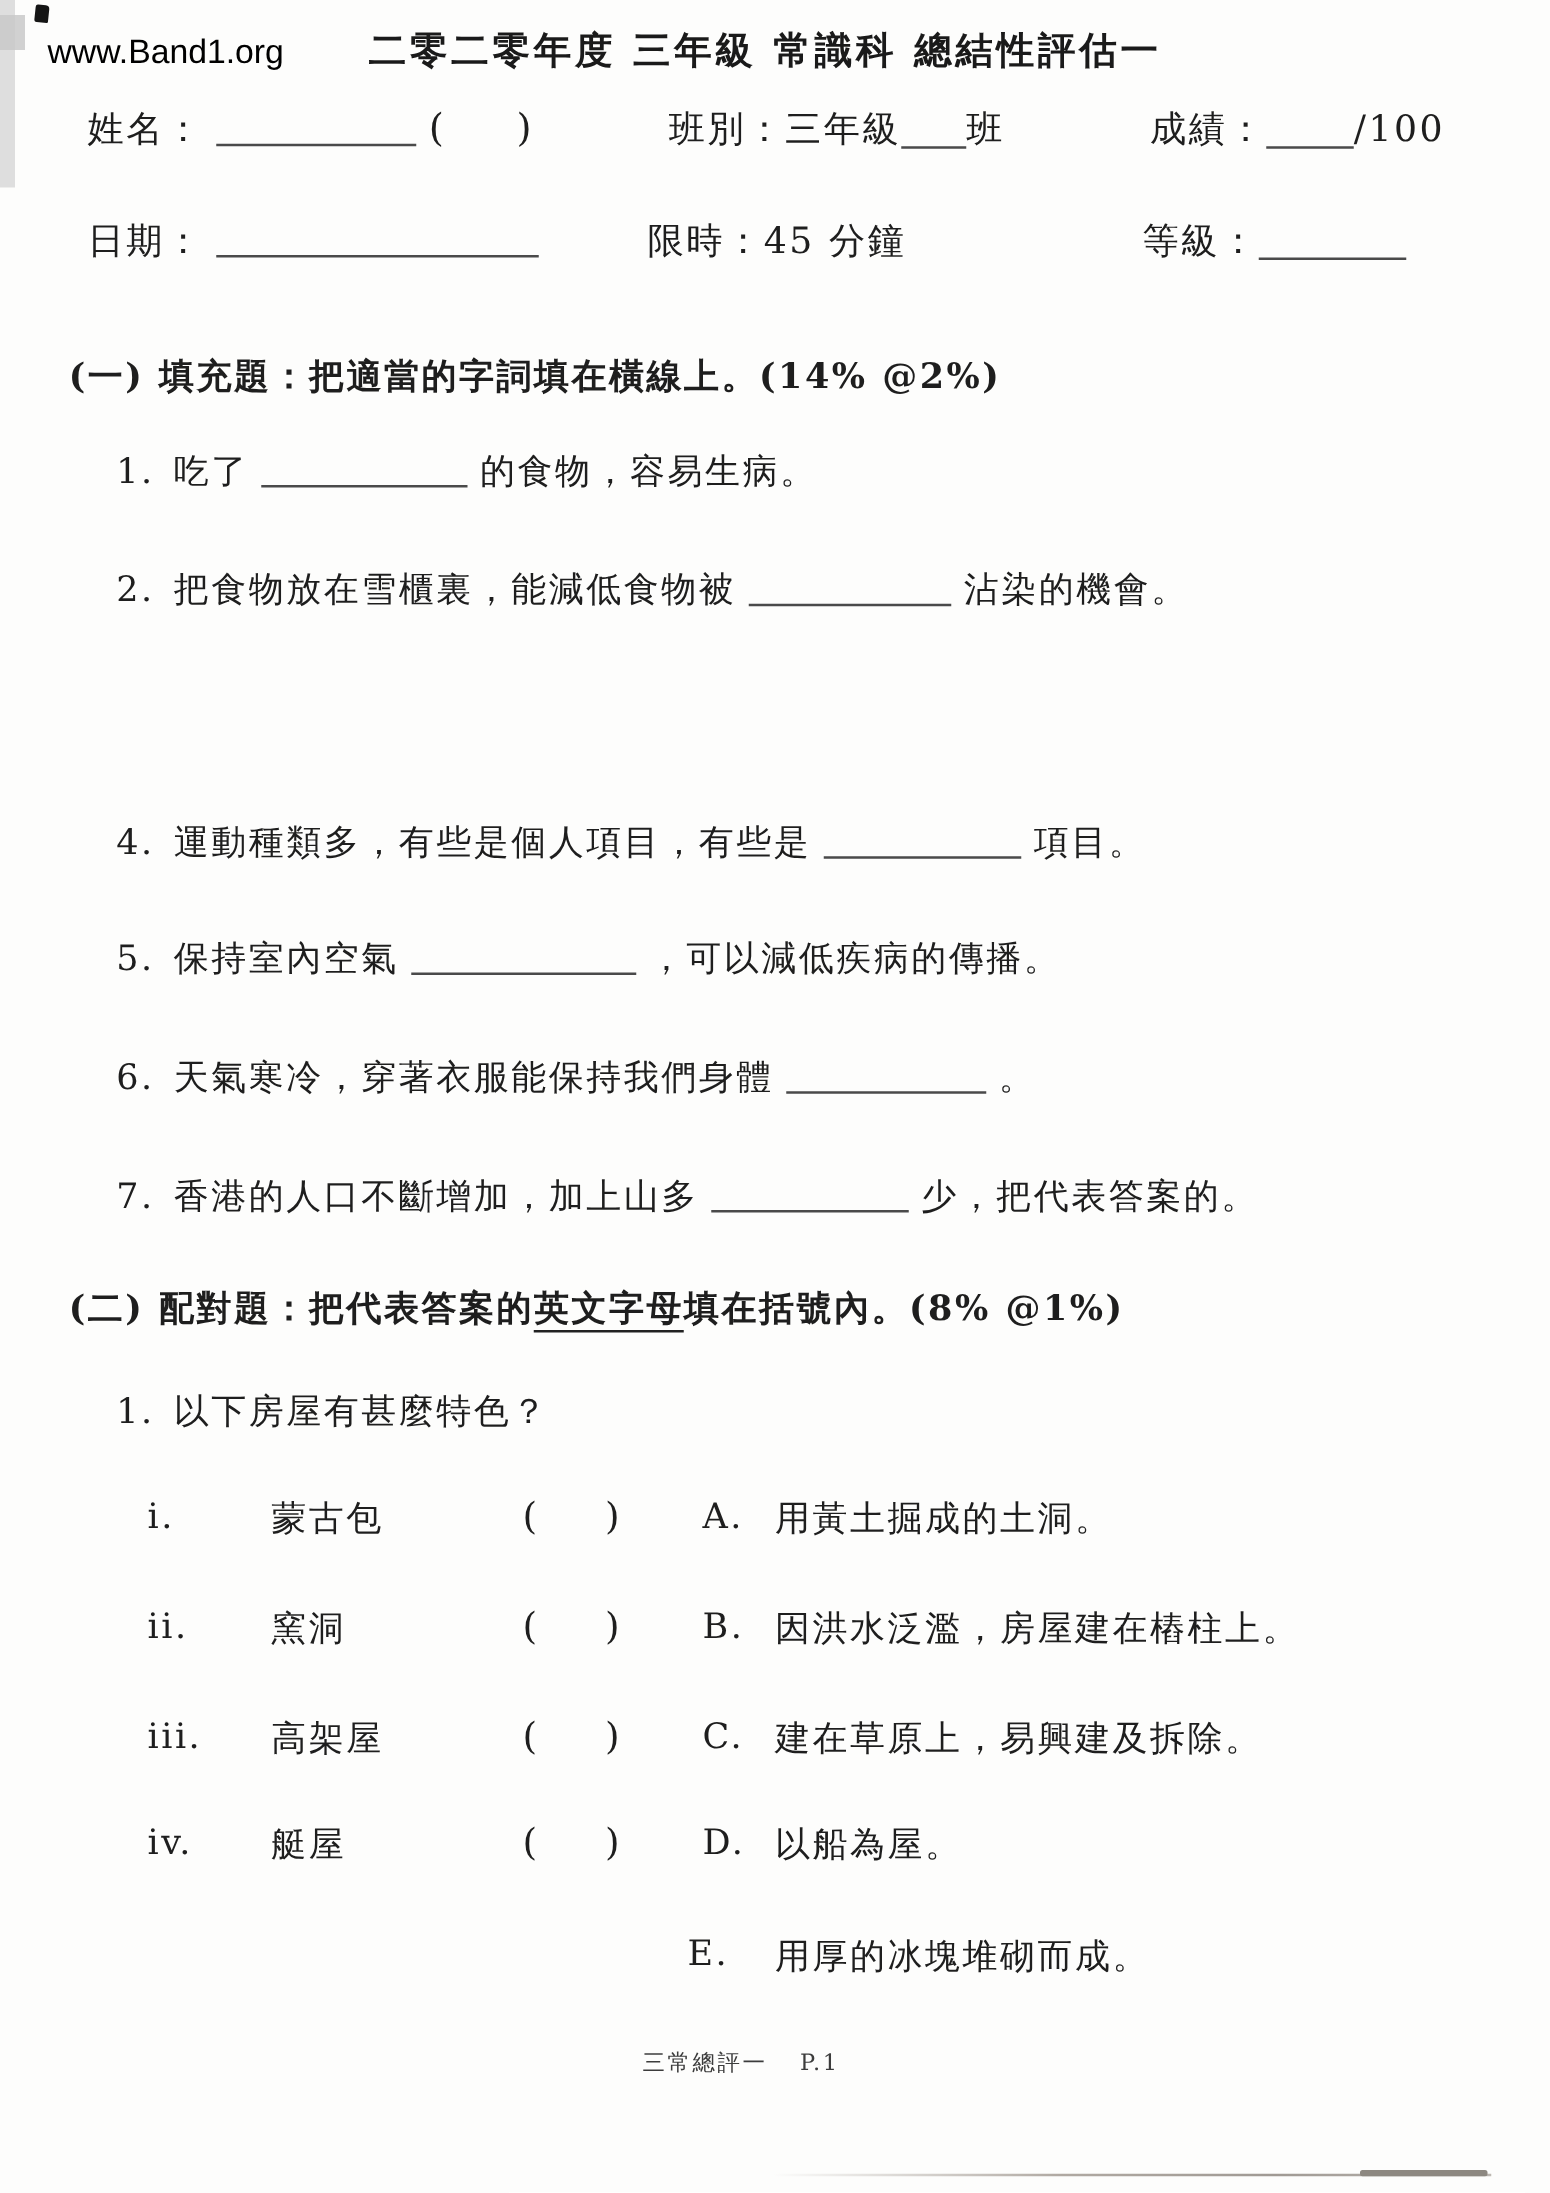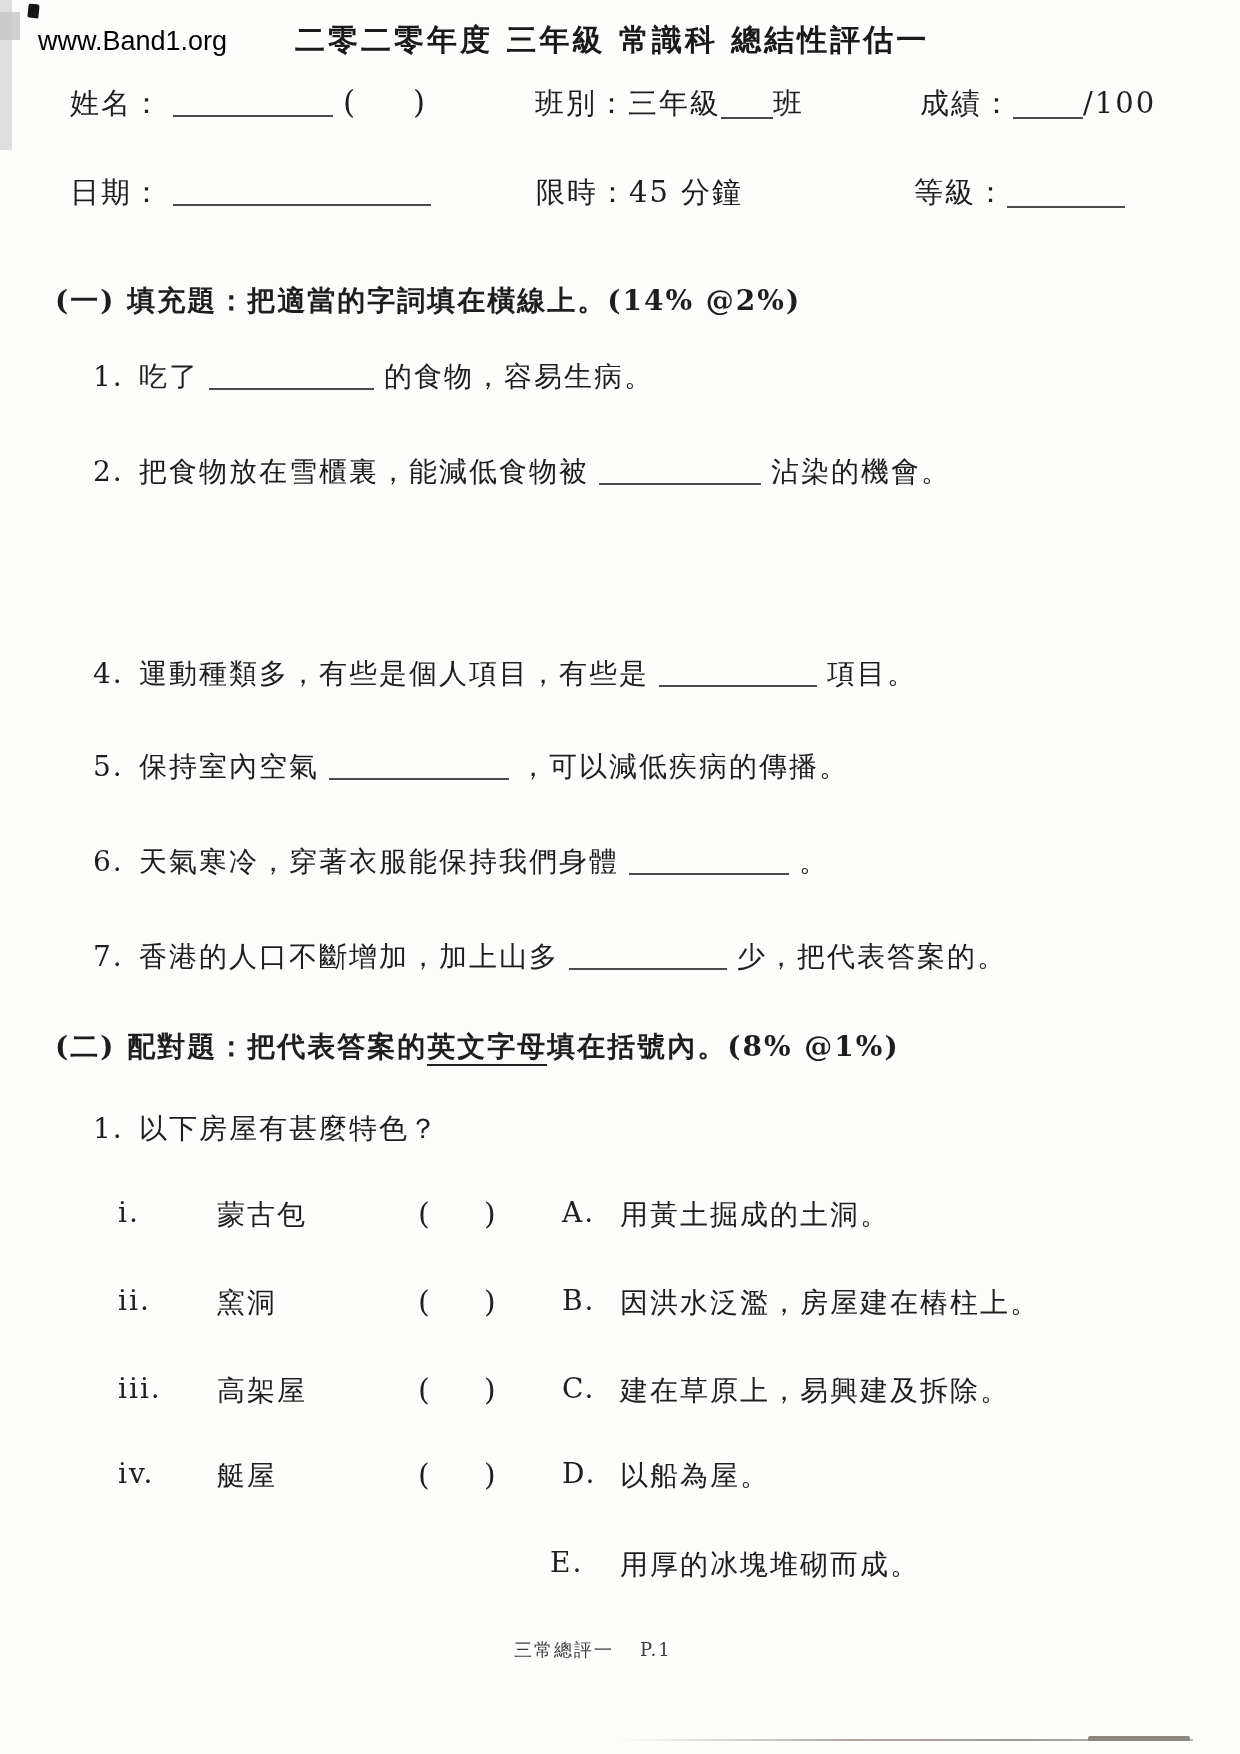--- a/index.html
+++ b/index.html
@@ -58,21 +58,21 @@
   <div class="abs info" style="left:535px;top:84px;">
     <span>班別：</span><span>三年級</span><span class="u-line" style="width:52px;"></span><span>班</span>
   </div>
   <div class="abs info" style="left:920px;top:84px;">
     <span>成績：</span><span class="u-line" style="width:70px;"></span><span>/100</span>
   </div>
 
   <div class="abs info" style="left:70px;top:173px;">
     <span>日期：</span><span class="blank" style="width:258px;"></span>
   </div>
-  <div class="abs info" style="left:536px;top:173px;text-align:center;">
+  <div class="abs info" style="left:518px;top:173px;text-align:center;">
     <span>限時：</span><span>45 分鐘</span>
   </div>
   <div class="abs info" style="left:914px;top:173px;">
     <span>等級：</span><span class="u-line" style="width:118px;"></span>
   </div>
 
   <div class="abs heading" style="left:55px;top:282px;">(一) 填充題：把適當的字詞填在橫線上。(14% @2%)</div>
 
   <div class="abs qrow" style="left:93px;top:358px;">
     <span class="q-num">1.</span><span>吃了</span><span class="blank" style="width:165px;"></span><span>的食物，容易生病。</span>

